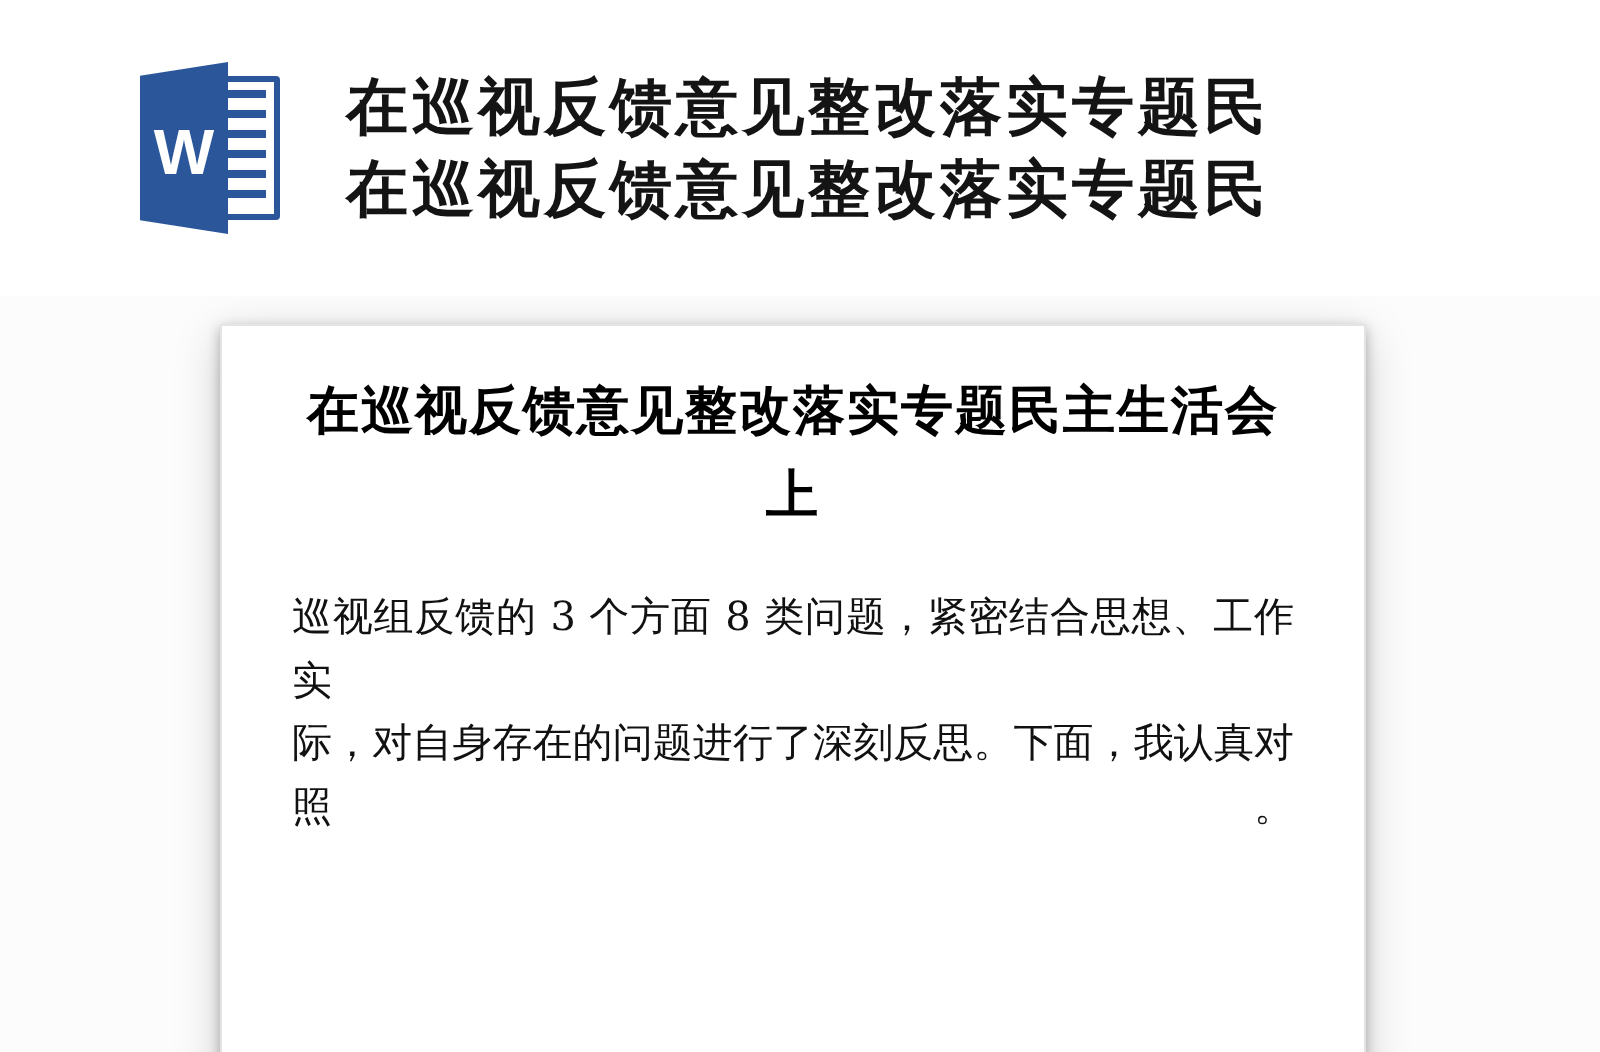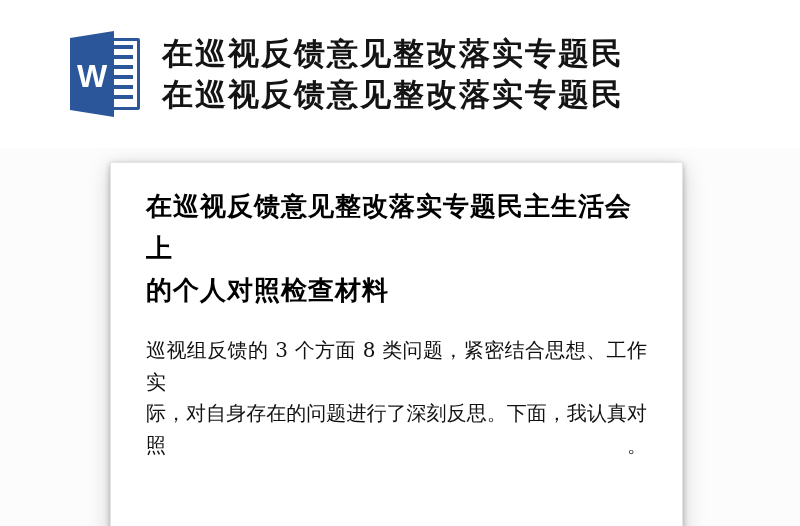--- a/index.html
+++ b/index.html
@@ -26,38 +26,38 @@
   .word-icon .front-flap{
     position:absolute;left:0;top:0;width:44px;height:86px;background:#2B579A;
     clip-path:polygon(0 8%,100% 0,100% 100%,0 92%);
     display:flex;align-items:center;justify-content:center;
   }
   .word-icon .w-letter{
     color:#ffffff;font-weight:700;font-size:32px;line-height:1;
     font-family:"Liberation Sans",sans-serif;transform:translateY(2px);
   }
   .file-title{
-    margin:4px;font-size:31px;line-height:41px;font-weight:700;color:#141414;
+    margin:15px;font-size:31px;line-height:41px;font-weight:700;color:#141414;
     letter-spacing:2px;font-family:"Liberation Sans",sans-serif;
   }
 
   
   .preview-area{
     position:absolute;top:148px;left:0;width:800px;height:378px;
     background:#fcfcfc;overflow:hidden;
   }
   .doc-page{
     position:absolute;left:110px;top:14px;width:573px;height:760px;
     background:#ffffff;box-sizing:border-box;
     padding:22px 35px 0 35px;
     box-shadow:0 2px 6px rgba(0,0,0,0.28), 0 6px 22px rgba(0,0,0,0.18);
     border:1px solid #e4e4e4;
   }
   .doc-title{
-    margin:0;font-weight:700;color:#000;
+    margin:0;text-align:center;font-weight:700;color:#000;
     font-size:26px;line-height:42px;letter-spacing:1px;
     font-family:"DejaVu Serif","Liberation Serif",serif;
   }
   .doc-body{
     margin-top:24px;color:#111;
     font-size:20px;line-height:31.5px;
     font-family:"DejaVu Serif","Liberation Serif",serif;
   }
   .doc-line{min-height:31.5px;}
   .doc-line.justify{text-align:justify;text-align-last:justify;text-justify:inter-character;}
@@ -80,21 +80,20 @@
     <h1 class="file-title">
       <span>在巡视反馈意见整改落实专题民</span><br>
       <span>在巡视反馈意见整改落实专题民</span>
     </h1>
   </header>
 
   <main class="preview-area">
     <div class="doc-page">
       <h2 class="doc-title">
         <span>在巡视反馈意见整改落实专题民主生活会上</span><br>
-        <span>的个人对照检查材料</span>
       </h2>
       <div class="doc-body" id="doc-body">
           <div class="doc-line justify"><span>巡视组反馈的 3 个方面 8 类问题，紧密结合思想、工作实</span></div>
           <div class="doc-line justify"><span>际，对自身存在的问题进行了深刻反思。下面，我认真对照。</span></div>
           <div class="doc-line indent"></div>
         </div>
     </div>
   </main>
 
 </div>

